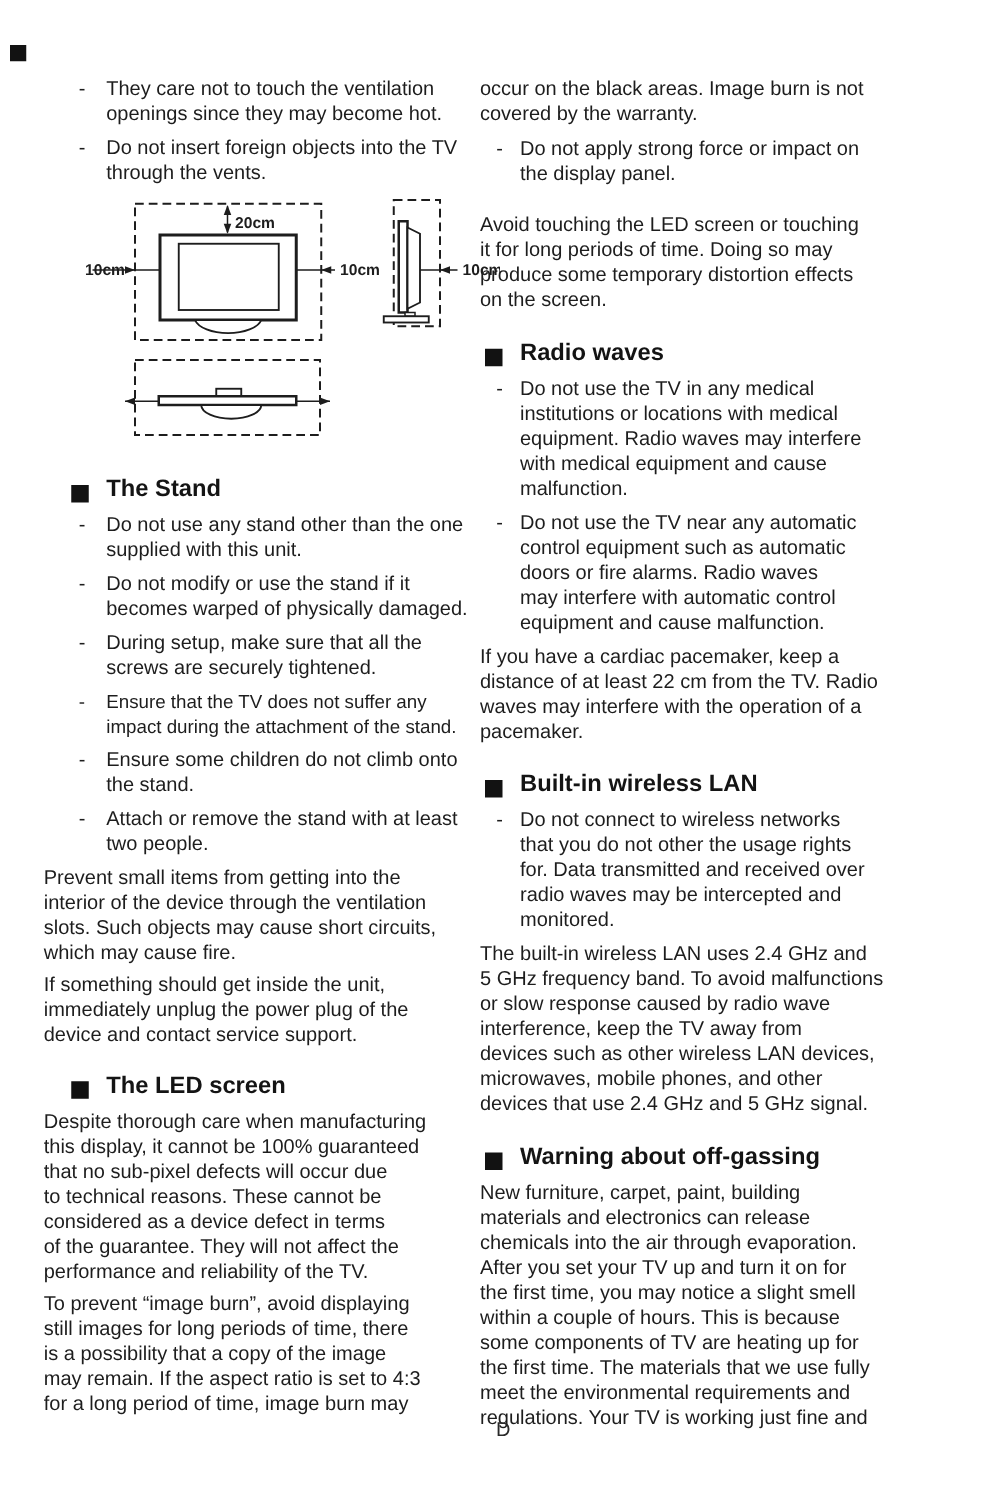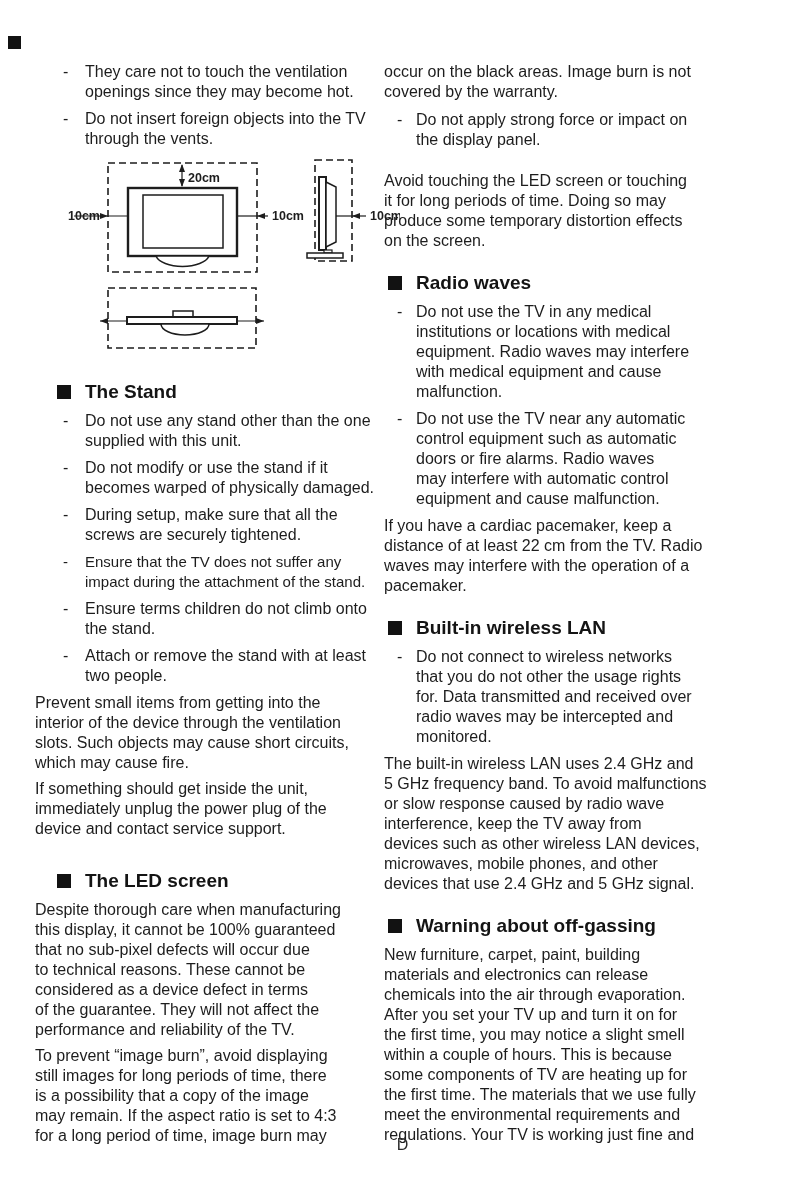--- a/index.html
+++ b/index.html
@@ -14,21 +14,21 @@
   .col-left{left:35px;width:356px;}
   .col-right{left:384px;width:366px;}
   .txt{white-space:pre-line;}
   .para{margin:6px 0 6px 0;}
   .bullet{display:flex;margin:0 0 7px 0;}
   .bullet .dash{flex:none;}
   .col-left .bullet .dash{margin-left:28px;width:22px;}
   .col-right .bullet .dash{margin-left:13px;width:19px;}
   .bullet .txt{flex:1;}
   .bullet.small{font-size:15px;}
-  .heading{display:flex;align-items:center;gap:14px;margin:26px 0 9px 0;}
+  .heading{display:flex;align-items:flex-end;gap:14px;margin:26px 0 9px 0;}
   .col-left .heading{padding-left:22px;}
   .col-right .heading{padding-left:4px;margin-top:22px;}
   .sq{width:14px;height:14px;background:#121212;flex:none;}
   .htxt{font-weight:bold;font-size:19px;color:#141414;}
   .diagram{margin:2px 0 0 -25px;width:390px;height:200px;font-weight:bold;}
   .diagram svg{display:block;}
   .footer{position:absolute;left:0;right:0;top:1136px;text-align:center;font-size:16px;color:#2a2a2a;}
 </style>
 </head>
 <body>
@@ -120,38 +120,38 @@
       <span class="txt">During setup, make sure that all the
 screws are securely tightened.</span>
     </div>
     <div class="bullet small">
       <span class="dash">-</span>
       <span class="txt">Ensure that the TV does not suffer any
 impact during the attachment of the stand.</span>
     </div>
     <div class="bullet">
       <span class="dash">-</span>
-      <span class="txt">Ensure terms children do not climb onto
+      <span class="txt">Ensure some children do not climb onto
 the stand.</span>
     </div>
     <div class="bullet">
       <span class="dash">-</span>
       <span class="txt">Attach or remove the stand with at least
 two people.</span>
     </div>
 
     <div class="para txt">Prevent small items from getting into the
 interior of the device through the ventilation
 slots. Such objects may cause short circuits,
 which may cause fire.</div>
     <div class="para txt">If something should get inside the unit,
 immediately unplug the power plug of the
 device and contact service support.</div>
 
-    <div class="heading" style="margin-top:32px">
+    <div class="heading" style="margin-top:20px">
       <span class="sq"></span>
       <span class="htxt">The LED screen</span>
     </div>
 
     <div class="para txt">Despite thorough care when manufacturing
 this display, it cannot be 100% guaranteed
 that no sub-pixel defects will occur due
 to technical reasons. These cannot be
 considered as a device defect in terms
 of the guarantee. They will not affect the

